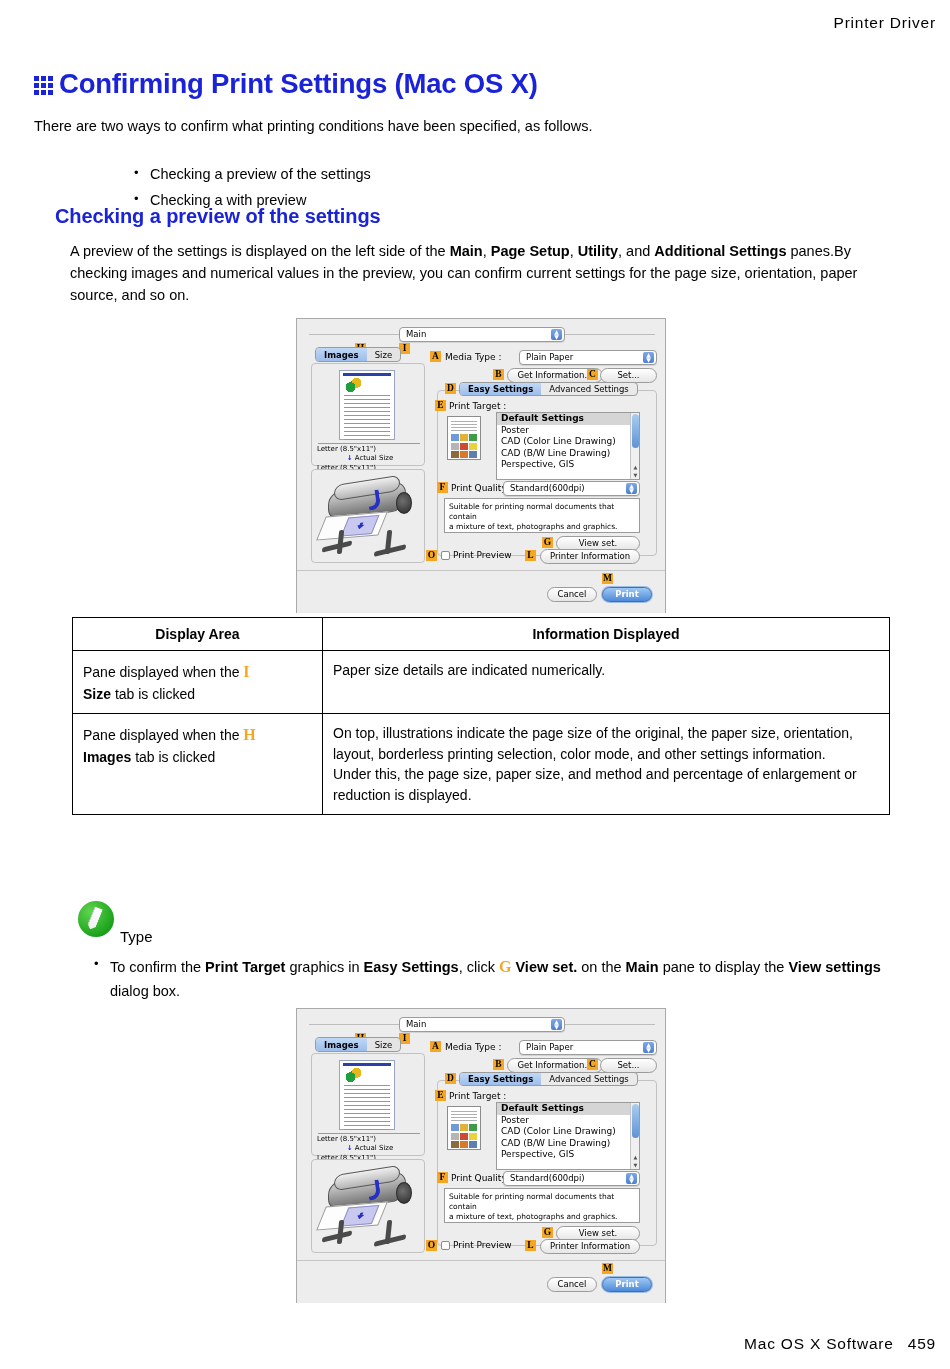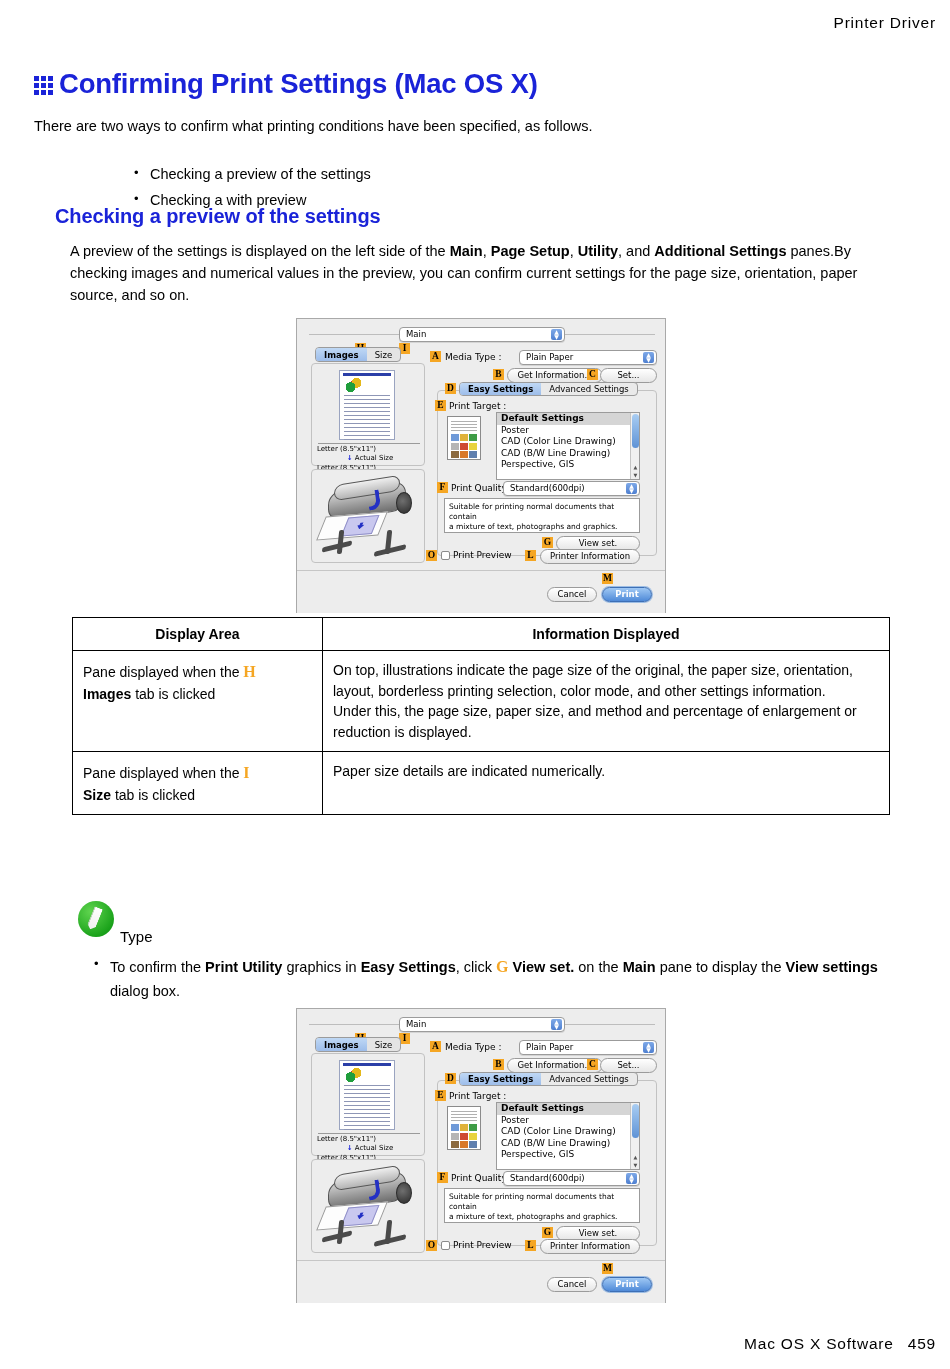--- a/index.html
+++ b/index.html
@@ -491,44 +491,44 @@
     </colgroup>
   <thead>
     <tr>
       <th>Display Area</th>
       <th>Information Displayed</th>
     </tr>
   </thead>
   <tbody>
     <tr>
       <td>
+        <span>Pane displayed when the </span><span class="olet">I</span><br>
+        <b>Size</b><span> tab is clicked</span>
+      </td>
+      <td>
+        <div>Paper size details are indicated numerically.</div>
+      </td>
+    </tr>
+    <tr>
+      <td>
         <span>Pane displayed when the </span><span class="olet">H</span><br>
         <b>Images</b><span> tab is clicked</span>
       </td>
       <td>
         <div>On top, illustrations indicate the page size of the original, the paper size, orientation, layout, borderless printing selection, color mode, and other settings information.</div>
         <div>Under this, the page size, paper size, and method and percentage of enlargement or reduction is displayed.</div>
       </td>
     </tr>
-    <tr>
-      <td>
-        <span>Pane displayed when the </span><span class="olet">I</span><br>
-        <b>Size</b><span> tab is clicked</span>
-      </td>
-      <td>
-        <div>Paper size details are indicated numerically.</div>
-      </td>
-    </tr>
   </tbody>
 </table>
 
 <div class="note-icon"></div>
 <div class="note-label">Type</div>
 <div class="note-body">
-  <span>To confirm the </span><b>Print Utility</b><span> graphics in </span><b>Easy Settings</b><span>, click </span><span class="olet">G</span> <b>View set.</b><span> on the </span><b>Main</b><span> pane to display the </span><b>View settings</b><span> dialog box.</span>
+  <span>To confirm the </span><b>Print Target</b><span> graphics in </span><b>Easy Settings</b><span>, click </span><span class="olet">G</span> <b>View set.</b><span> on the </span><b>Main</b><span> pane to display the </span><b>View settings</b><span> dialog box.</span>
 </div>
 
 <div class="dialog dlg2">
   <div class="dlg-body">
 
     <div class="sep-line sep-l"></div>
     <div class="sep-line sep-r"></div>
 
     <div class="popup main-popup">
       <span>Main</span>

